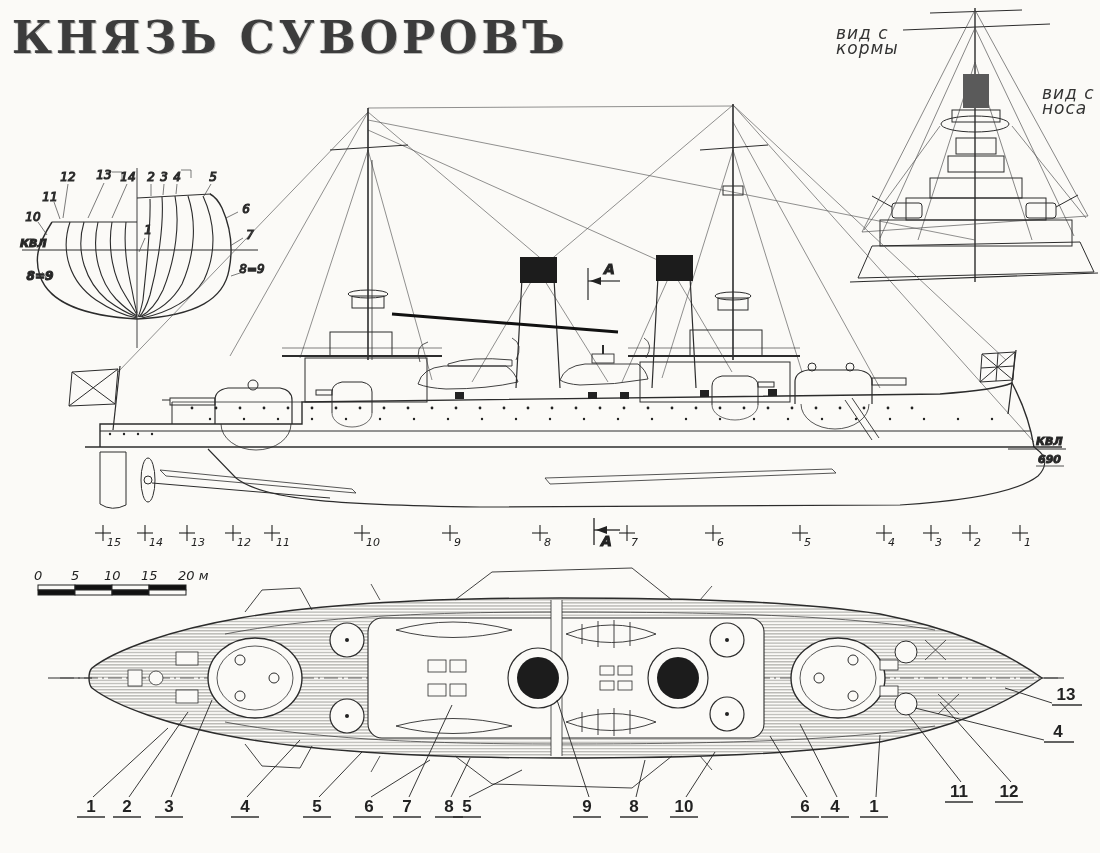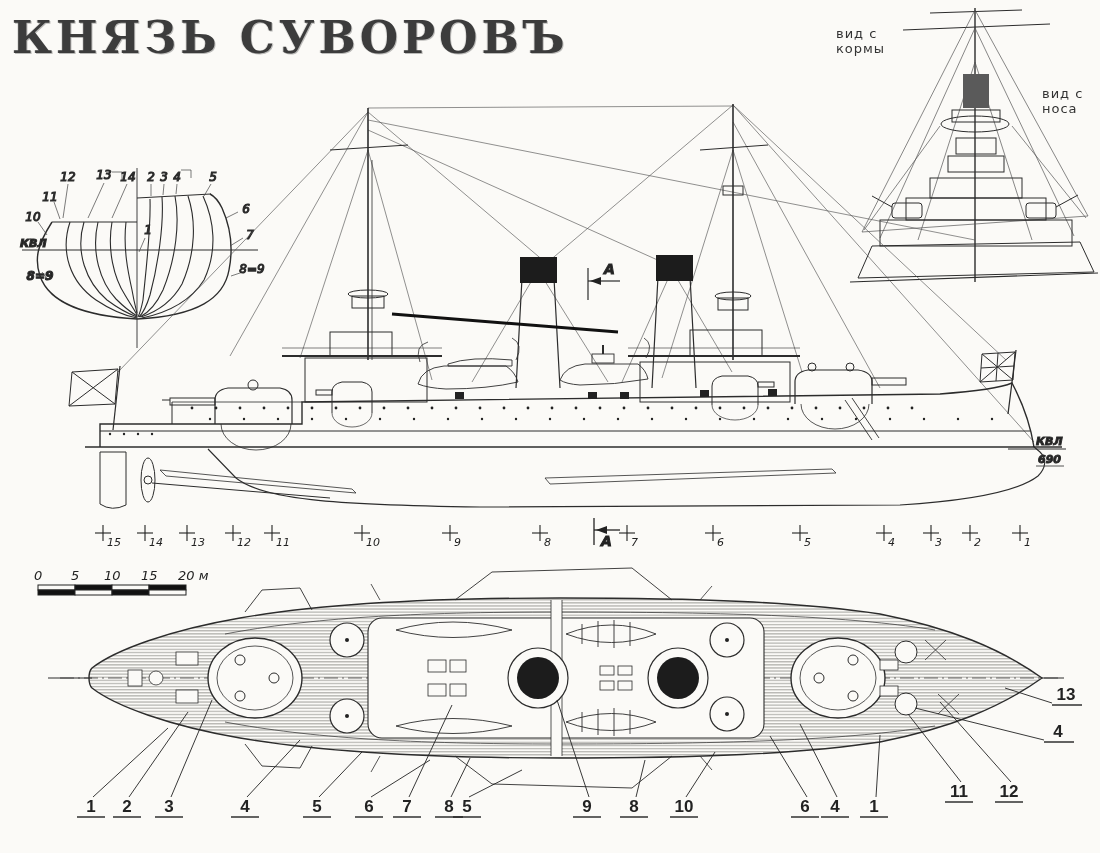--- a/index.html
+++ b/index.html
@@ -9,21 +9,21 @@
     font-family:"DejaVu Sans",sans-serif;color:#222;
   }
   .title{
     position:absolute;left:12px;top:12px;width:470px;
     font-family:"DejaVu Serif",serif;font-weight:bold;font-size:44px;
     letter-spacing:4px;color:#3c3c3c;transform:scaleY(1.02);
     text-shadow:1px 1px 0 rgba(70,70,70,.35), -1px 0 0 rgba(70,70,70,.15);
     white-space:nowrap;
   }
   .aux-label{
-    position:absolute;font-size:13px;line-height:15px;
+    position:absolute;font-style:italic;font-size:17px;line-height:15px;
     color:#333;letter-spacing:1px;
   }
   .aux-label span{display:block;}
   svg{position:absolute;left:0;top:0;}
   svg text{font-family:"DejaVu Sans",sans-serif;fill:#222;}
   .num-it{font-style:italic;font-size:12px;}
   .kvl{font-style:italic;font-size:11px;font-weight:bold;}
   .sec-a{font-style:italic;font-size:14px;font-weight:bold;}
   .st-num{font-style:italic;font-size:11px;}
   .scale-num{font-style:italic;font-size:13px;}

